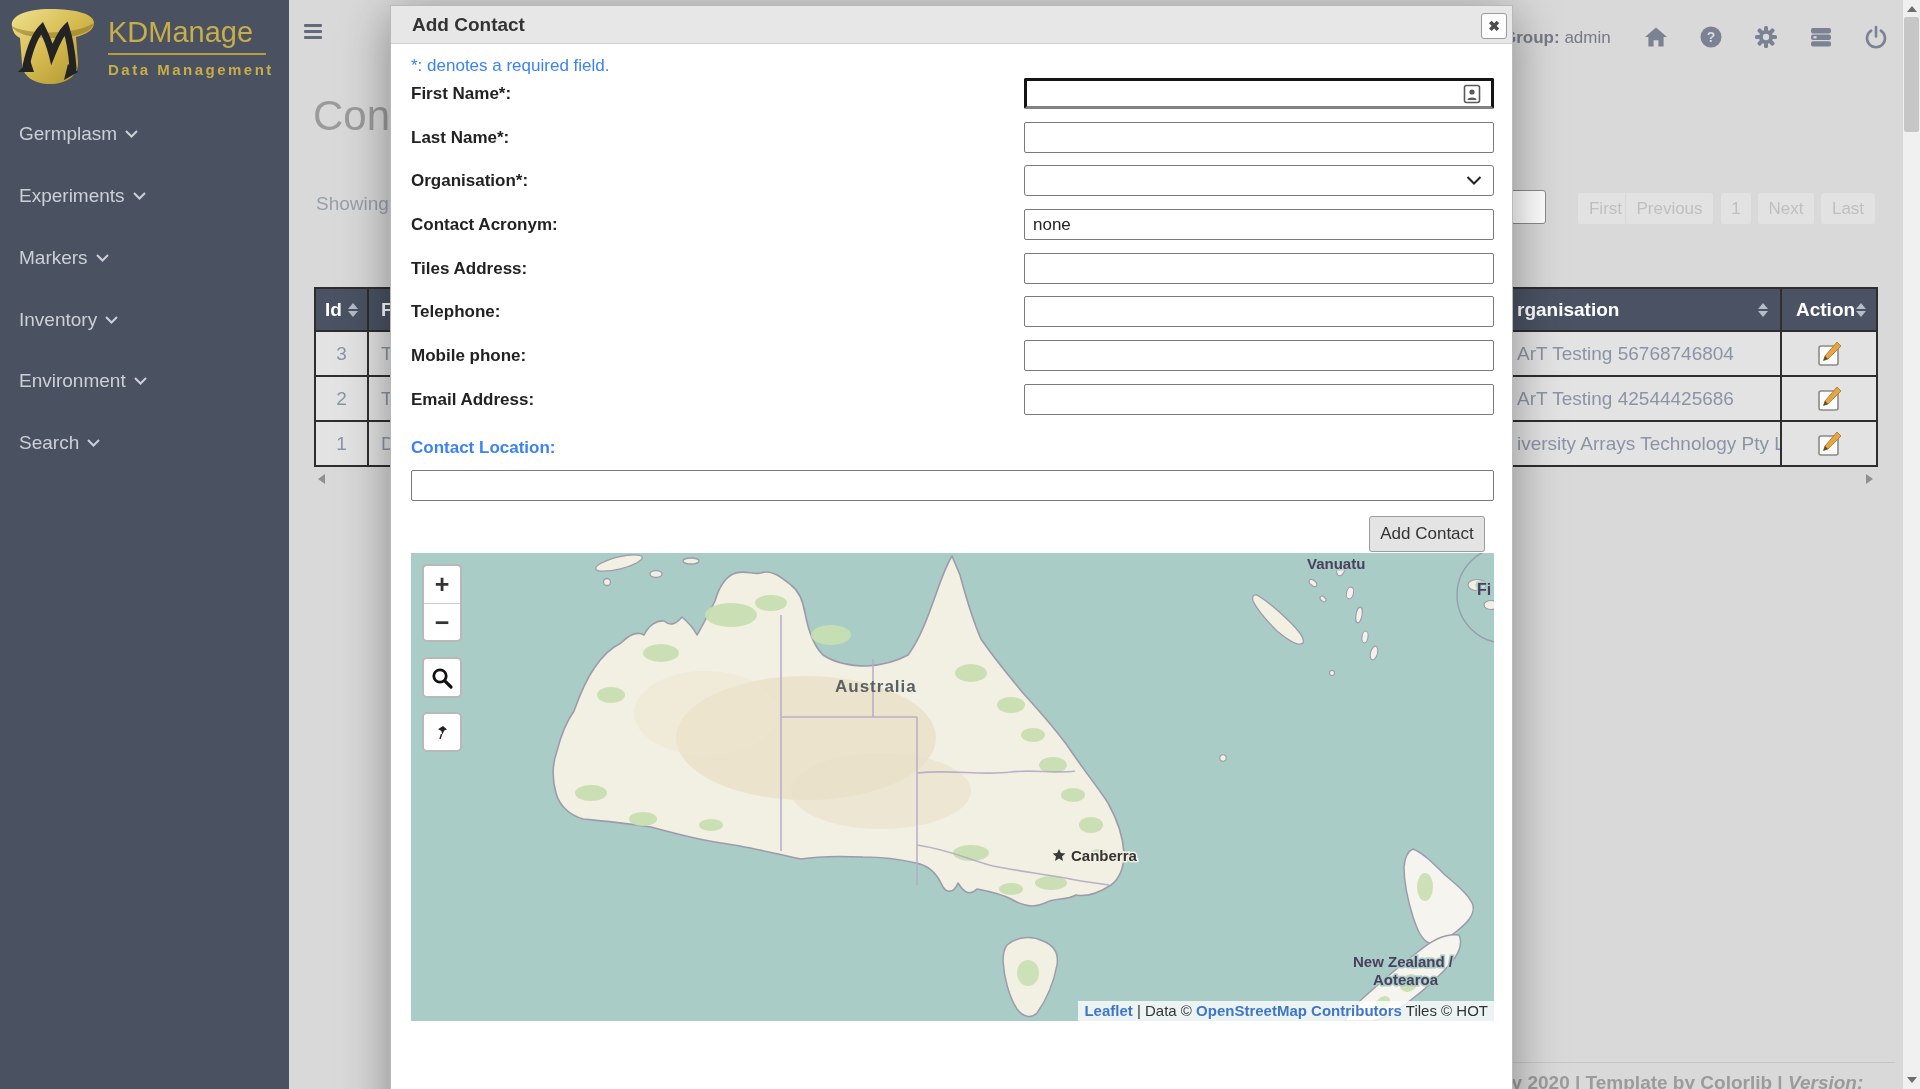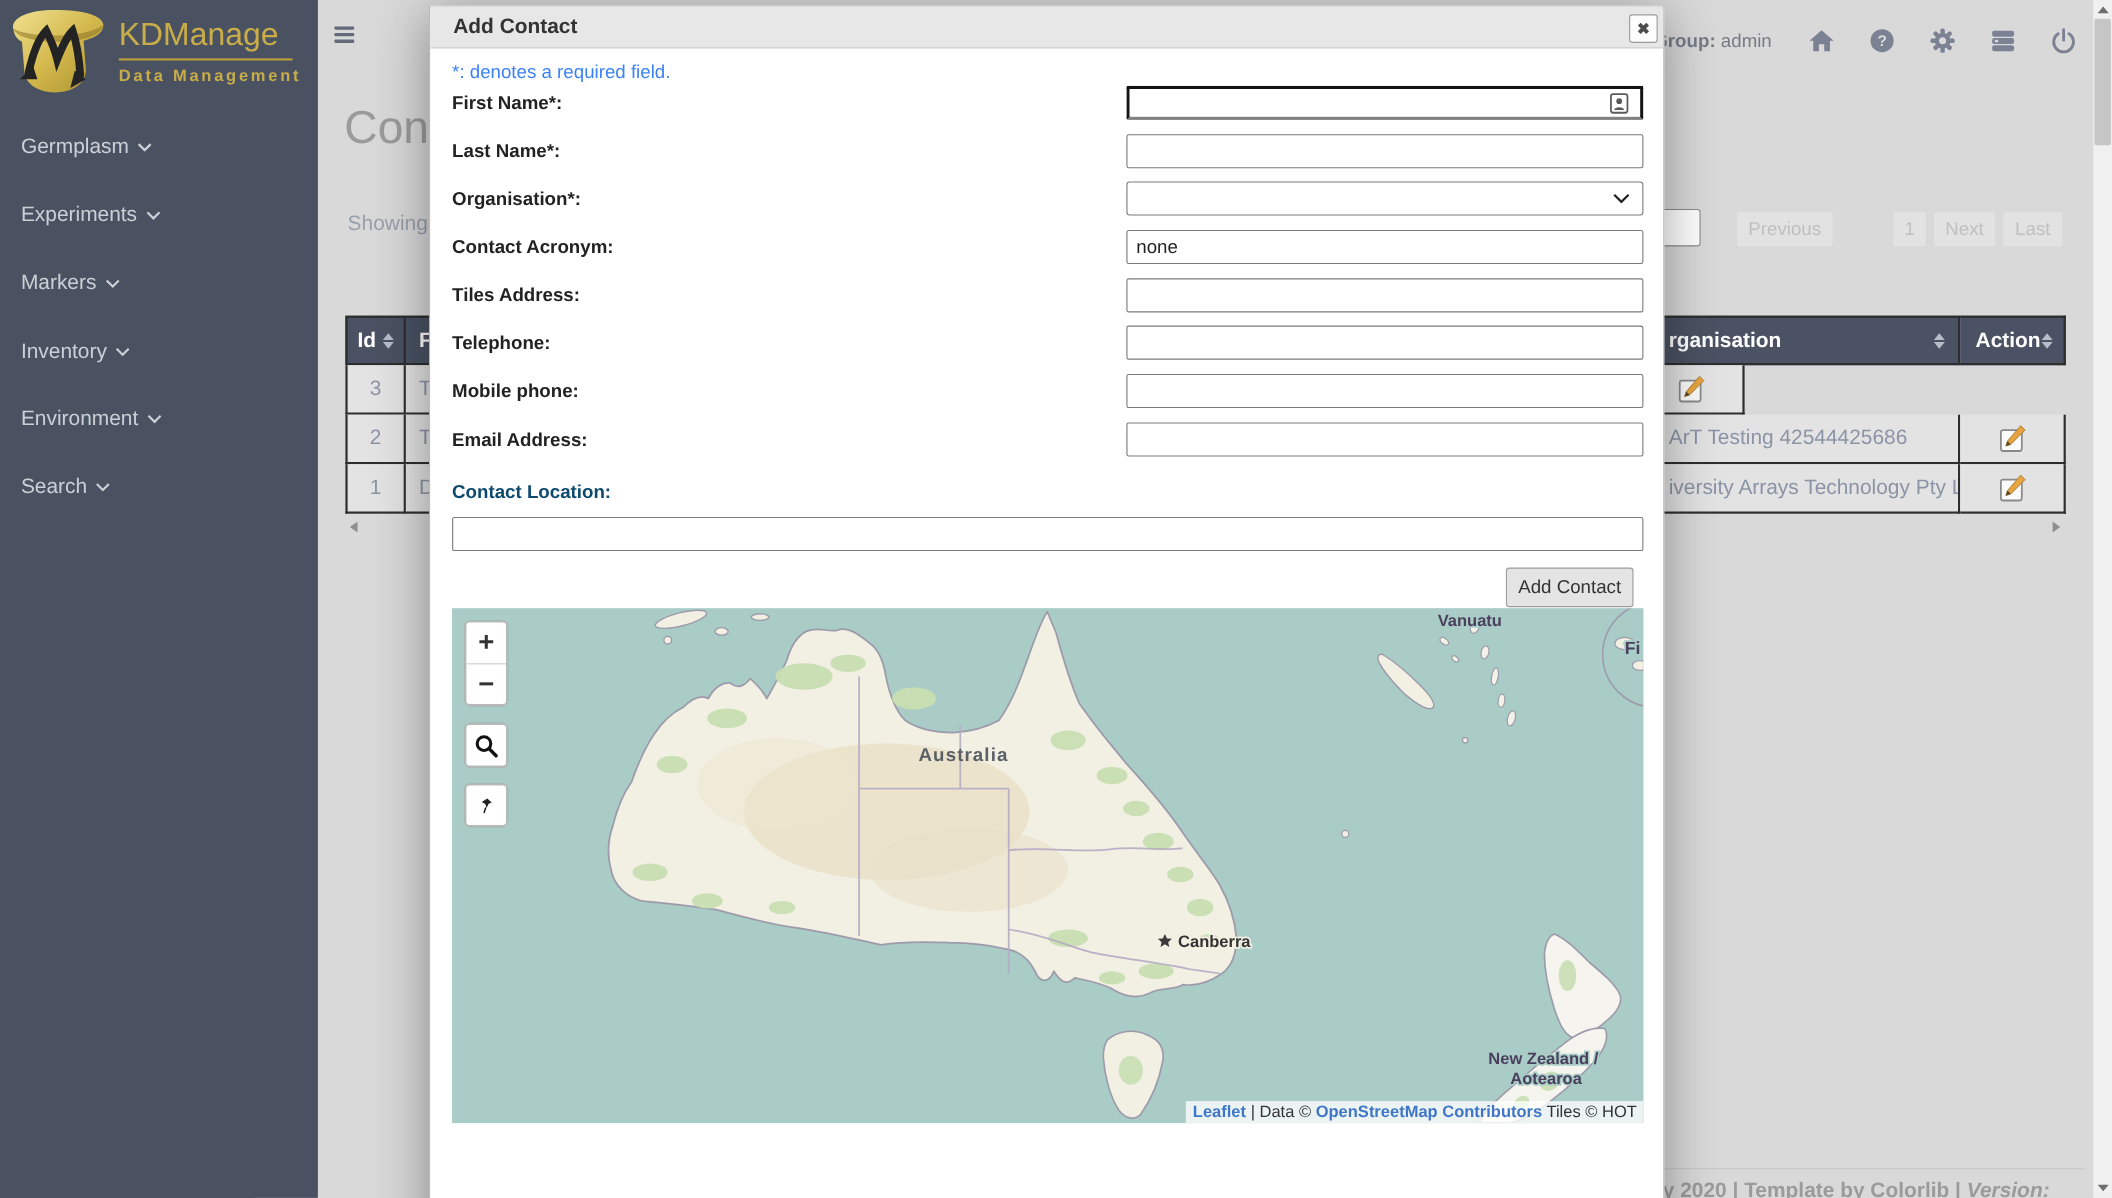--- a/index.html
+++ b/index.html
@@ -57,21 +57,21 @@
   .modal-title { position:absolute; left:21px; top:0; line-height:38px; font-size:19px; font-weight:bold; color:#333; }
   .modal-close { position:absolute; left:1090px; top:7px; width:26px; height:26px; background:#fdfdfd; border:1px solid #9b9b9b; border-radius:3px; font-size:14px; font-weight:bold; color:#4c4c4c; display:flex; align-items:center; justify-content:center; cursor:pointer; }
   .req-note { position:absolute; left:20px; top:50px; font-size:17px; color:#3b82f6; }
   .form-row { position:absolute; left:20px; width:1083px; height:31px; }
   .form-row label { position:absolute; left:0; top:0; line-height:31px; font-size:17px; font-weight:bold; color:#222; }
   .form-row input[type=text] { position:absolute; left:613px; top:0; width:470px; height:31px; border:1px solid #7a7a7a; border-radius:2px; background:#fff; font-size:17px; font-family:"Liberation Sans",sans-serif; padding:0 26px 0 8px; color:#222; }
   .form-row input.focused { border:3px solid #141414; border-bottom-color:#818181; }
   .form-row select { position:absolute; left:613px; top:0; width:470px; height:31px; border:1px solid #7a7a7a; border-radius:3px; background:#fff; appearance:none; -webkit-appearance:none; padding:0 8px; }
   .chev { position:absolute; left:1055px; top:11px; pointer-events:none; }
   .autofill-ic { position:absolute; left:1052px; top:6px; pointer-events:none; }
-  .loc-label { position:absolute; left:20px; top:432px; font-size:17px; font-weight:bold; color:#0c4a6e; }
+  .loc-label { position:absolute; left:20px; top:432px; font-size:17px; font-weight:bold; color:#3b82f6; }
   .loc-input { position:absolute; left:20px; top:464px; width:1083px; height:31px; border:1px solid #7a7a7a; border-radius:2px; font-size:17px; font-family:"Liberation Sans",sans-serif; padding:0 8px; color:#222; }
   .submit-btn { position:absolute; left:978px; top:510px; width:116px; height:36px; background:#e4e4e4; border:1px solid #9c9c9c; border-radius:3px; font-size:17px; font-family:"Liberation Sans",sans-serif; color:#333; cursor:pointer; }
 
   
   .map { position:absolute; left:20px; top:547px; width:1083px; height:468px; background:#a9ccc7; overflow:hidden; cursor:grab; }
   .lf-ctl { position:absolute; background:#fff; border:2px solid rgba(0,0,0,.28); border-radius:5px; z-index:5; }
   .lf-zoom { left:11px; top:11px; width:40px; }
   .lf-btn { width:36px; height:37px; display:flex; align-items:center; justify-content:center; font-size:25px; font-weight:bold; color:#333; cursor:pointer; }
   .lf-btn + .lf-btn { border-top:1px solid #ccc; }
   .lf-search { left:11px; top:104px; width:40px; height:41px; display:flex; align-items:center; justify-content:center; cursor:pointer; }
@@ -183,21 +183,21 @@
   <svg class="abs top-icon" style="left:1864px" viewBox="0 0 24 24">
     <path d="M7.2 5.6 A9 9 0 1 0 16.8 5.6" fill="none" stroke="#7b8294" stroke-width="2.6" stroke-linecap="round"></path>
     <line x1="12" y1="2" x2="12" y2="11.5" stroke="#7b8294" stroke-width="2.6" stroke-linecap="round"></line>
   </svg>
 
   <div class="abs page-title">Cont</div>
   <div class="abs showing">Showing 1</div>
   <div class="abs entries-box"></div>
 
   <div class="abs pager" style="left:1577px;width:57px">First</div>
-  <div class="abs pager" style="left:1578px;width:89px">Previous</div>
+  <div class="abs pager" style="left:1625px;width:89px">Previous</div>
   <div class="abs pager" style="left:1720px;width:32px">1</div>
   <div class="abs pager" style="left:1757px;width:58px">Next</div>
   <div class="abs pager" style="left:1820px;width:56px">Last</div>
 
   <div class="abs tbl" style="left:314px;top:287px">
     <div style="display:flex">
       <div class="th" style="width:55px;height:45px;justify-content:center;gap:6px">
         <span>Id</span>
         <span class="sort">
             <span class="u"></span>
@@ -234,20 +234,21 @@
       <div class="th" style="width:96px;height:45px;justify-content:space-between;padding:0 10px 0 14px;border-left:none">
         <span>Action</span>
         <span class="sort">
             <span class="u"></span>
             <span class="d"></span>
           </span>
       </div>
     </div>
 
     <div style="display:flex">
+      <div class="td" style="width:292px;height:45px;padding-left:25px;white-space:nowrap;overflow:hidden">ArT Testing 56768746804</div>
       <div class="td" style="width:96px;height:45px;justify-content:center;border-left:none">
         <svg width="30" height="30" viewBox="0 0 30 30" style="cursor:pointer">
           <rect x="5" y="7" width="19" height="19" rx="2" fill="#fbfbfb" stroke="#8a8a8a" stroke-width="1.6"></rect>
           <path d="M23 3 L27 7 L14 20 L9.5 21.5 L11 17 Z" fill="#e9a33f" stroke="#9b7a33" stroke-width="0.8"></path>
           <path d="M11 17 L9.5 21.5 L14 20 Z" fill="#5a4a2a"></path>
         </svg>
       </div>
     </div>
     <div style="display:flex">
       <div class="td" style="width:292px;height:45px;padding-left:25px;white-space:nowrap;overflow:hidden">ArT Testing 42544425686</div>

